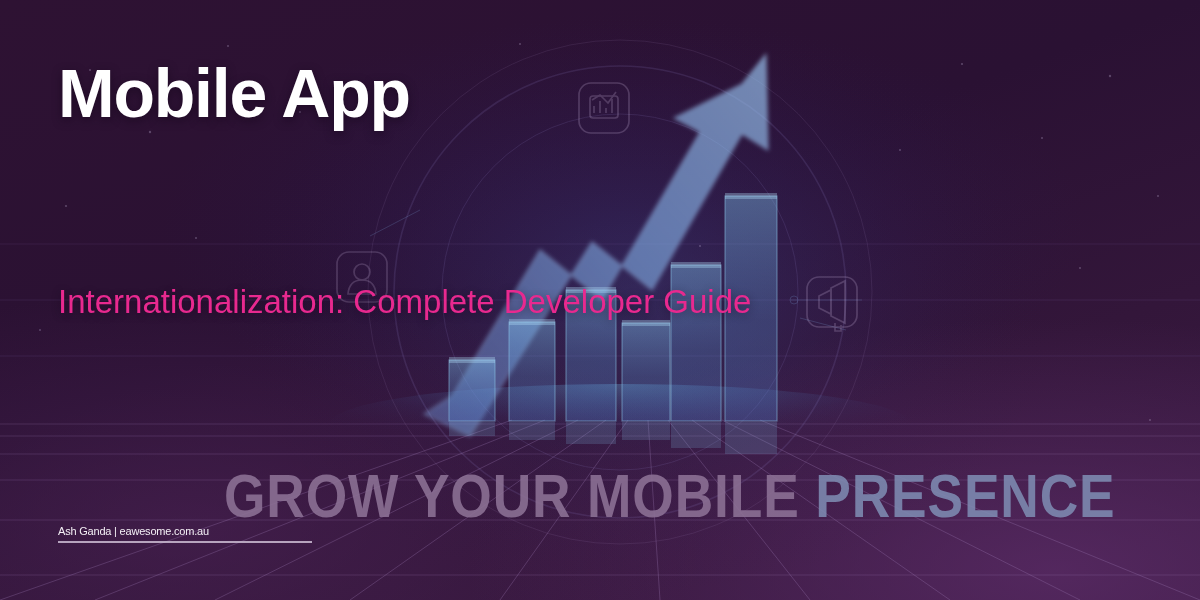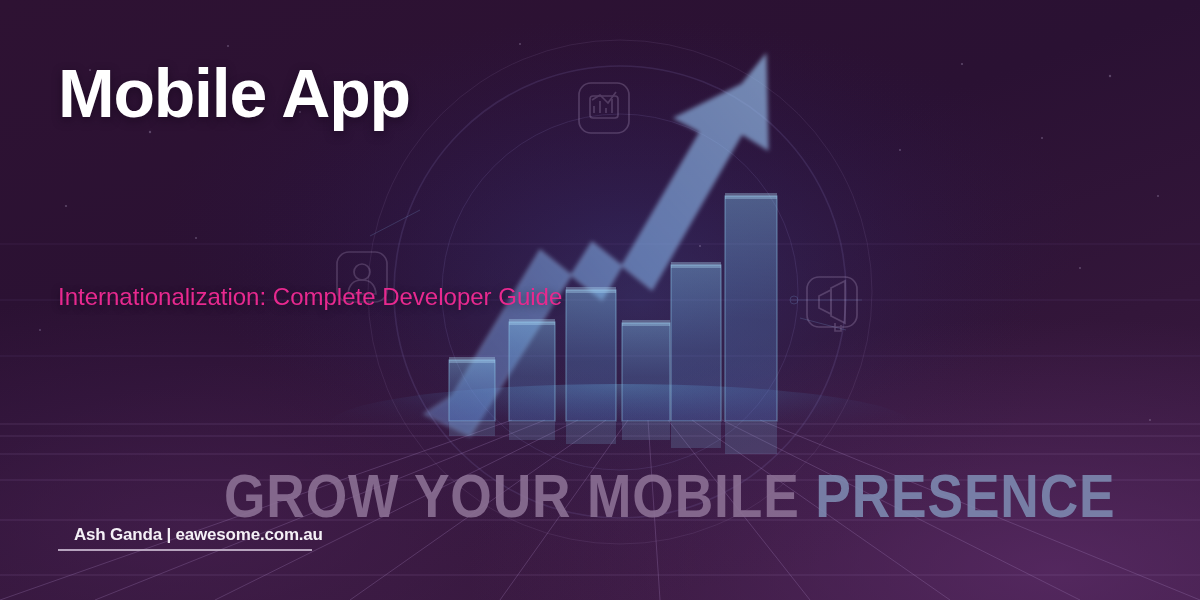--- a/index.html
+++ b/index.html
@@ -32,21 +32,21 @@
     font-size:68px; font-weight:bold;
     line-height:1.33;
     letter-spacing:-1.2px;
     text-shadow:0 3px 10px rgba(20,6,26,.55);
   }
   .title .l{ display:block; }
 
   .subtitle{
     position:absolute; left:58px; top:283px;
     color:#e8298f;
-    font-size:24px; font-weight:normal;
+    font-size:33px; font-weight:normal;
     letter-spacing:0px;
     text-shadow:0 2px 8px rgba(20,6,26,.45);
   }
 
   .tagline{
     position:absolute; left:224px; top:460px;
     font-size:62px; font-weight:bold;
     letter-spacing:1px;
     transform:scaleX(.86);
     transform-origin:left top;
@@ -54,24 +54,23 @@
     opacity:.88;
   }
   .tagline .g1{ color:#8d7296; }
   .tagline .g2{ color:#7e8bb2; }
 
   .credit{
     position:absolute; left:58px; top:525px;
   }
   .credit .ctext{
     color:#f4f0f6;
-    font-size:17px; font-weight:bold;
+    font-size:11px; font-weight:normal;
     letter-spacing:-.2px;
     white-space:nowrap;
-    margin-left:16px;
   }
   .credit .rule{
     margin-top:4px;
     width:254px; height:2px;
     background:#cdbcd4;
     opacity:.85;
   }
 </style>
 </head>
 <body>

